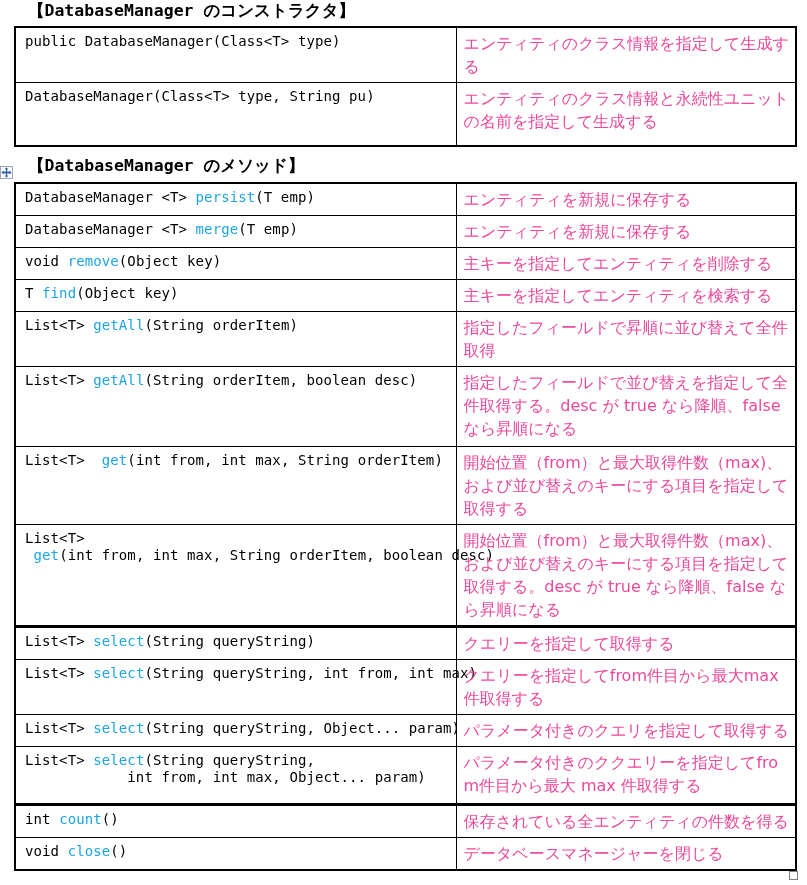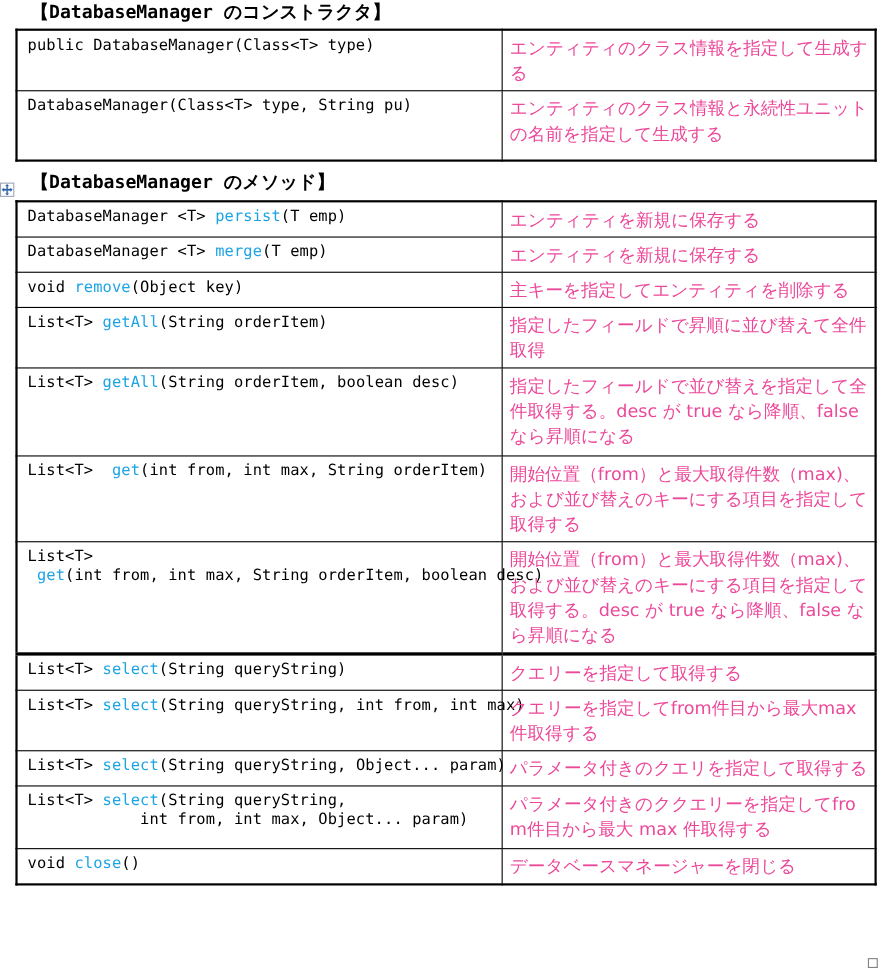--- a/index.html
+++ b/index.html
@@ -169,20 +169,28 @@
         <tr>
           <td>
             <div class="sig">void <span class="m">remove</span>(Object key)</div>
           </td>
           <td>
             <div class="desc">主キーを指定してエンティティを削除する</div>
           </td>
         </tr>
         <tr>
           <td>
+            <div class="sig">T <span class="m">find</span>(Object key)</div>
+          </td>
+          <td>
+            <div class="desc">主キーを指定してエンティティを検索する</div>
+          </td>
+        </tr>
+        <tr>
+          <td>
             <div class="sig">List&lt;T&gt; <span class="m">getAll</span>(String orderItem)</div>
           </td>
           <td>
             <div class="desc">指定したフィールドで昇順に並び替えて全件取得</div>
           </td>
         </tr>
         <tr>
           <td>
             <div class="sig">List&lt;T&gt; <span class="m">getAll</span>(String orderItem, boolean desc)</div>
             <div style="height: 52px;"></div>
@@ -238,20 +246,28 @@
         <tr>
           <td>
             <div class="sig">List&lt;T&gt; <span class="m">select</span>(String queryString,
             int from, int max, Object... param)</div>
             <div style="height: 12px;"></div>
           </td>
           <td>
             <div class="desc">パラメータ付きのククエリーを指定してfrom件目から最大 max 件取得する</div>
           </td>
         </tr>
+        <tr class="group-start">
+          <td>
+            <div class="sig">int <span class="m">count</span>()</div>
+          </td>
+          <td>
+            <div class="desc">保存されている全エンティティの件数を得る</div>
+          </td>
+        </tr>
         <tr>
           <td>
             <div class="sig">void <span class="m">close</span>()</div>
           </td>
           <td>
             <div class="desc">データベースマネージャーを閉じる</div>
           </td>
         </tr>
       </tbody>
   </table>

